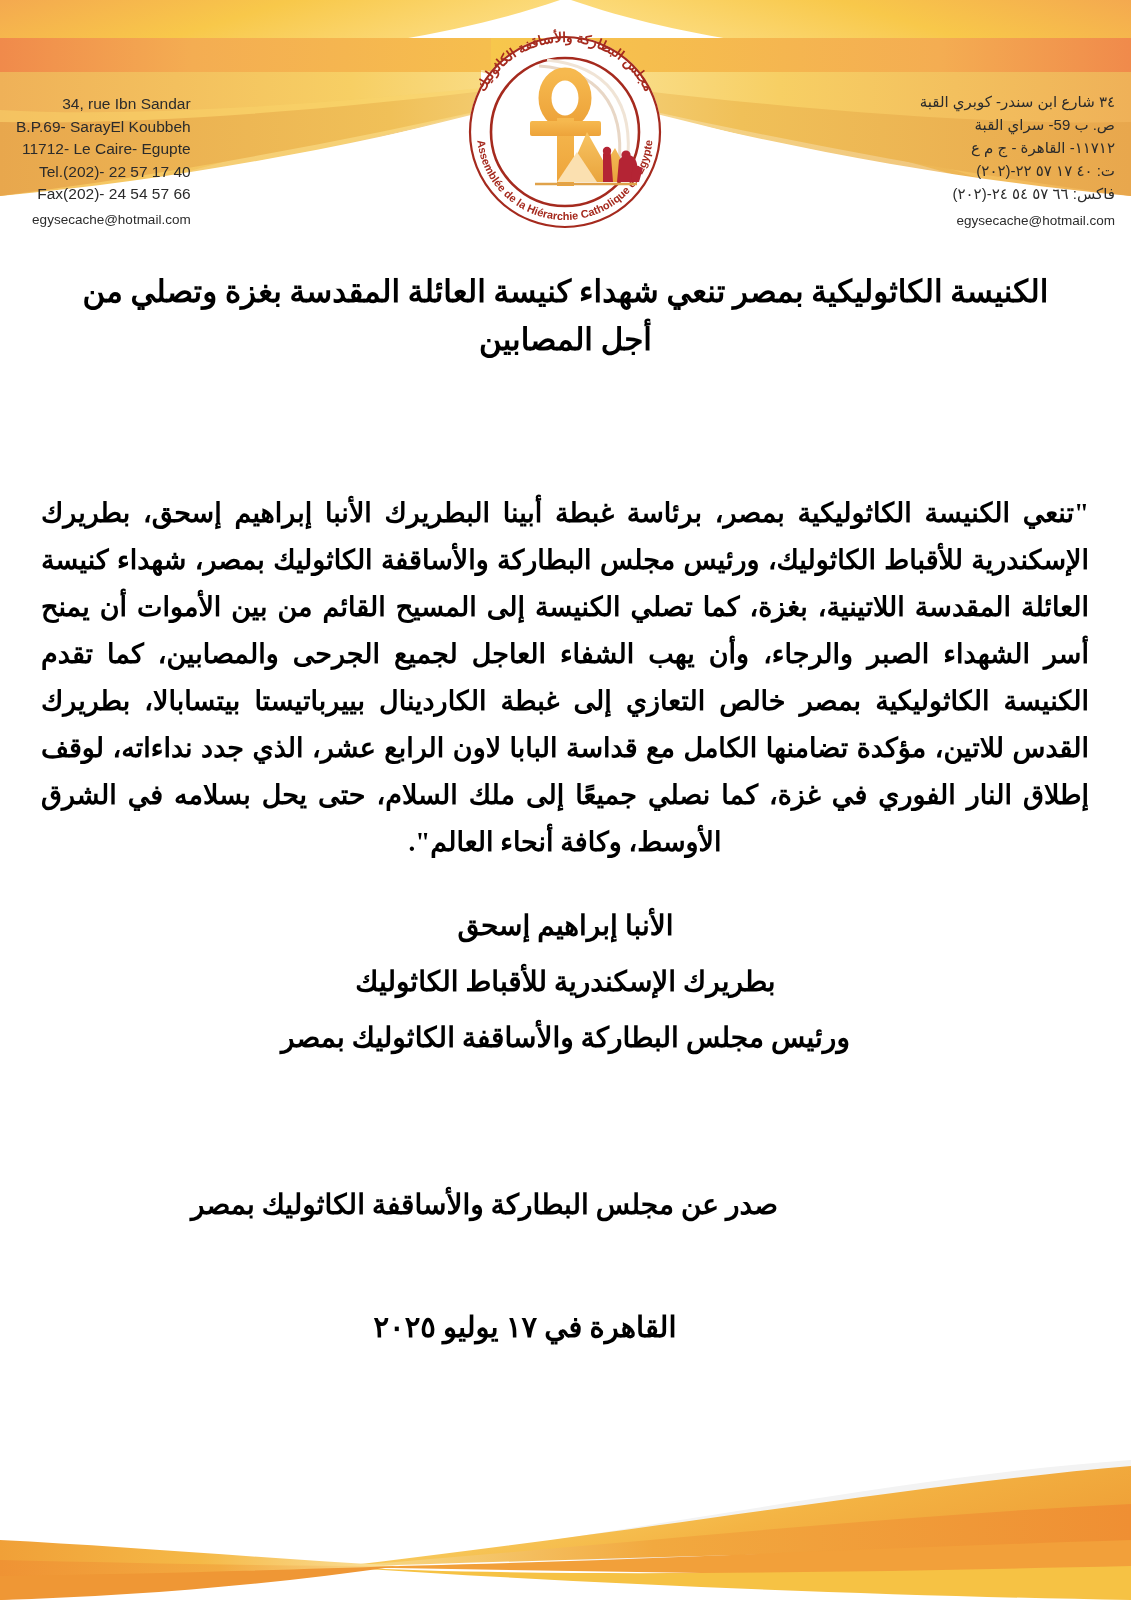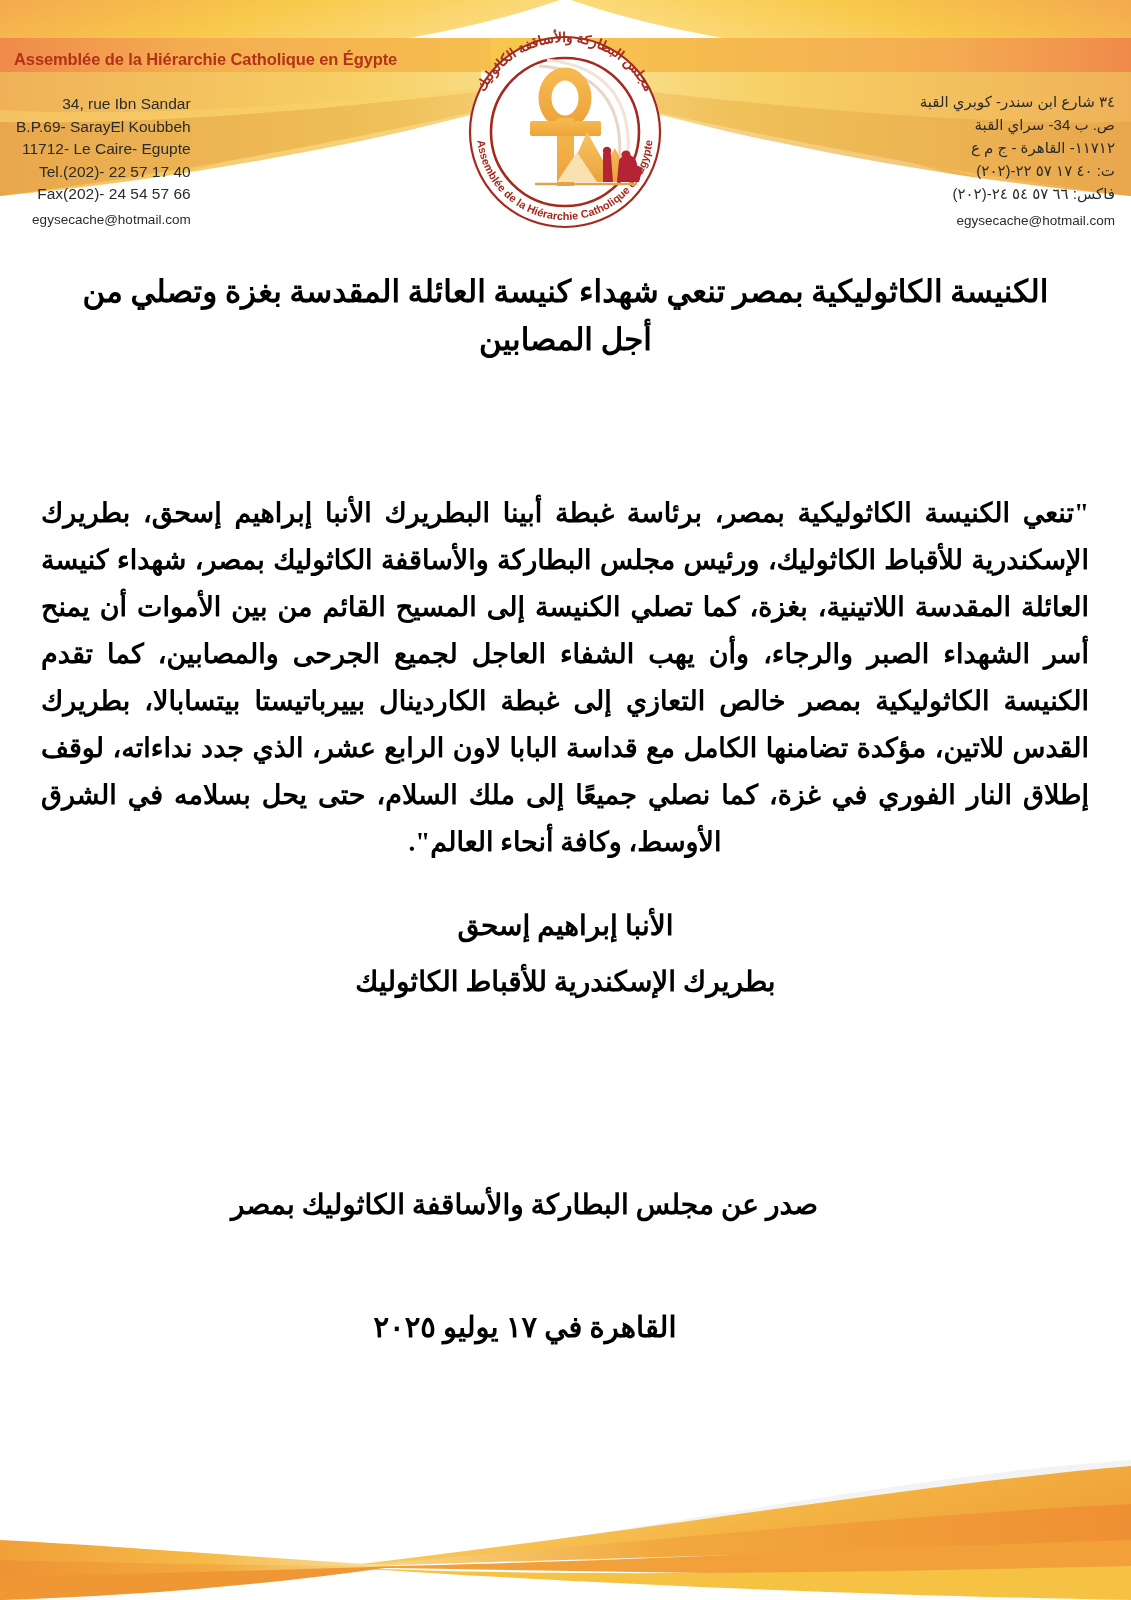--- a/index.html
+++ b/index.html
@@ -145,21 +145,20 @@
     position: absolute;
     top: 1188px;
     left: 0;
     width: 969px;
     text-align: center;
     direction: rtl;
     font-family: "Liberation Serif", "DejaVu Serif", serif;
     font-weight: bold;
     font-size: 28px;
     color: #000;
-    margin-left: 40px;
   }
 
   .dateline {
     position: absolute;
     top: 1310px;
     left: 0;
     width: 1050px;
     text-align: center;
     direction: rtl;
     font-family: "Liberation Serif", "DejaVu Serif", serif;
@@ -247,35 +246,34 @@
     <path d="M1131,72 L491,72 C711,120 931,150 1131,238 L1131,72 Z" fill="url(#gRightLower)"></path>
     <path d="M1131,238 C951,150 711,110 491,72 L491,100 C701,150 901,200 1011,238 Z" fill="url(#gRightDeep)" opacity="0.75"></path>
     <path d="M1131,238 L491,72 L491,238 Z" fill="#ffffff"></path>
     <path d="M1131,238 C891,170 681,120 483,72 L483,238 Z" fill="#ffffff"></path>
     <path d="M1131,196 C911,176 691,128 481,70 L481,238 L1131,238 Z" fill="#ffffff"></path>
     <path d="M1131,122 C941,126 701,100 481,70 L481,72 C691,122 911,168 1131,196 Z" fill="url(#gRightDeep)"></path>
 
     <path d="M470,0 L661,0 L661,238 L470,238 Z" fill="#ffffff" opacity="0"></path>
   </svg>
 
-  <div class="org-name-fr">Assemblée de la Hiérarchie Catholique en Égypte</div>
 
 
   <div class="addr-fr">
     <div>34, rue Ibn Sandar</div>
     <div>B.P.69- SarayEl Koubbeh</div>
     <div>11712- Le Caire- Egupte</div>
     <div>Tel.(202)- 22 57 17 40</div>
     <div>Fax(202)- 24 54 57 66</div>
     <div class="mail">egysecache@hotmail.com</div>
   </div>
 
   <div class="addr-ar">
     <div>٣٤ شارع ابن سندر- كوبري القبة</div>
-    <div>ص. ب 34- سراي القبة</div>
+    <div>ص. ب 59- سراي القبة</div>
     <div>١١٧١٢- القاهرة - ج م ع</div>
     <div>ت: ٤٠ ١٧ ٥٧ ٢٢-(٢٠٢)</div>
     <div>فاكس: ٦٦ ٥٧ ٥٤ ٢٤-(٢٠٢)</div>
     <div class="mail">egysecache@hotmail.com</div>
   </div>
 
   <div class="logo-wrap">
     <svg viewBox="0 0 236 222" width="236" height="222">
       <defs>
         <path id="arcTop" d="M 28,118 A 90,90 0 0 1 208,118" fill="none"></path>
@@ -333,20 +331,21 @@
 <h1 class="doc-title">
   <span>الكنيسة الكاثوليكية بمصر تنعي شهداء كنيسة العائلة المقدسة بغزة</span>
   <span>وتصلي من أجل المصابين</span>
 </h1>
 
 <p class="body-text">"تنعي الكنيسة الكاثوليكية بمصر، برئاسة غبطة أبينا البطريرك الأنبا إبراهيم إسحق، بطريرك الإسكندرية للأقباط الكاثوليك، ورئيس مجلس البطاركة والأساقفة الكاثوليك بمصر، شهداء كنيسة العائلة المقدسة اللاتينية، بغزة، كما تصلي الكنيسة إلى المسيح القائم من بين الأموات أن يمنح أسر الشهداء الصبر والرجاء، وأن يهب الشفاء العاجل لجميع الجرحى والمصابين، كما تقدم الكنيسة الكاثوليكية بمصر خالص التعازي إلى غبطة الكاردينال بييرباتيستا بيتسابالا، بطريرك القدس للاتين، مؤكدة تضامنها الكامل مع قداسة البابا لاون الرابع عشر، الذي جدد نداءاته، لوقف إطلاق النار الفوري في غزة، كما نصلي جميعًا إلى ملك السلام، حتى يحل بسلامه في الشرق الأوسط، وكافة أنحاء العالم".</p>
 
 <div class="signature">
   <span class="line-1">الأنبا إبراهيم إسحق</span>
   <span class="line-2">بطريرك الإسكندرية للأقباط الكاثوليك</span>
+  <span class="line-3">ورئيس مجلس البطاركة والأساقفة الكاثوليك بمصر</span>
 </div>
 
 <div class="issued-by">صدر عن مجلس البطاركة والأساقفة الكاثوليك بمصر</div>
 
 <div class="dateline">القاهرة في ١٧ يوليو ٢٠٢٥</div>
 
 <svg class="footer-deco" viewBox="0 0 1131 200" preserveAspectRatio="none">
   <defs>
     <linearGradient id="fRightBig" x1="0" y1="0" x2="1" y2="0.4">
       <stop offset="0" stop-color="#fbe8b8"></stop>

